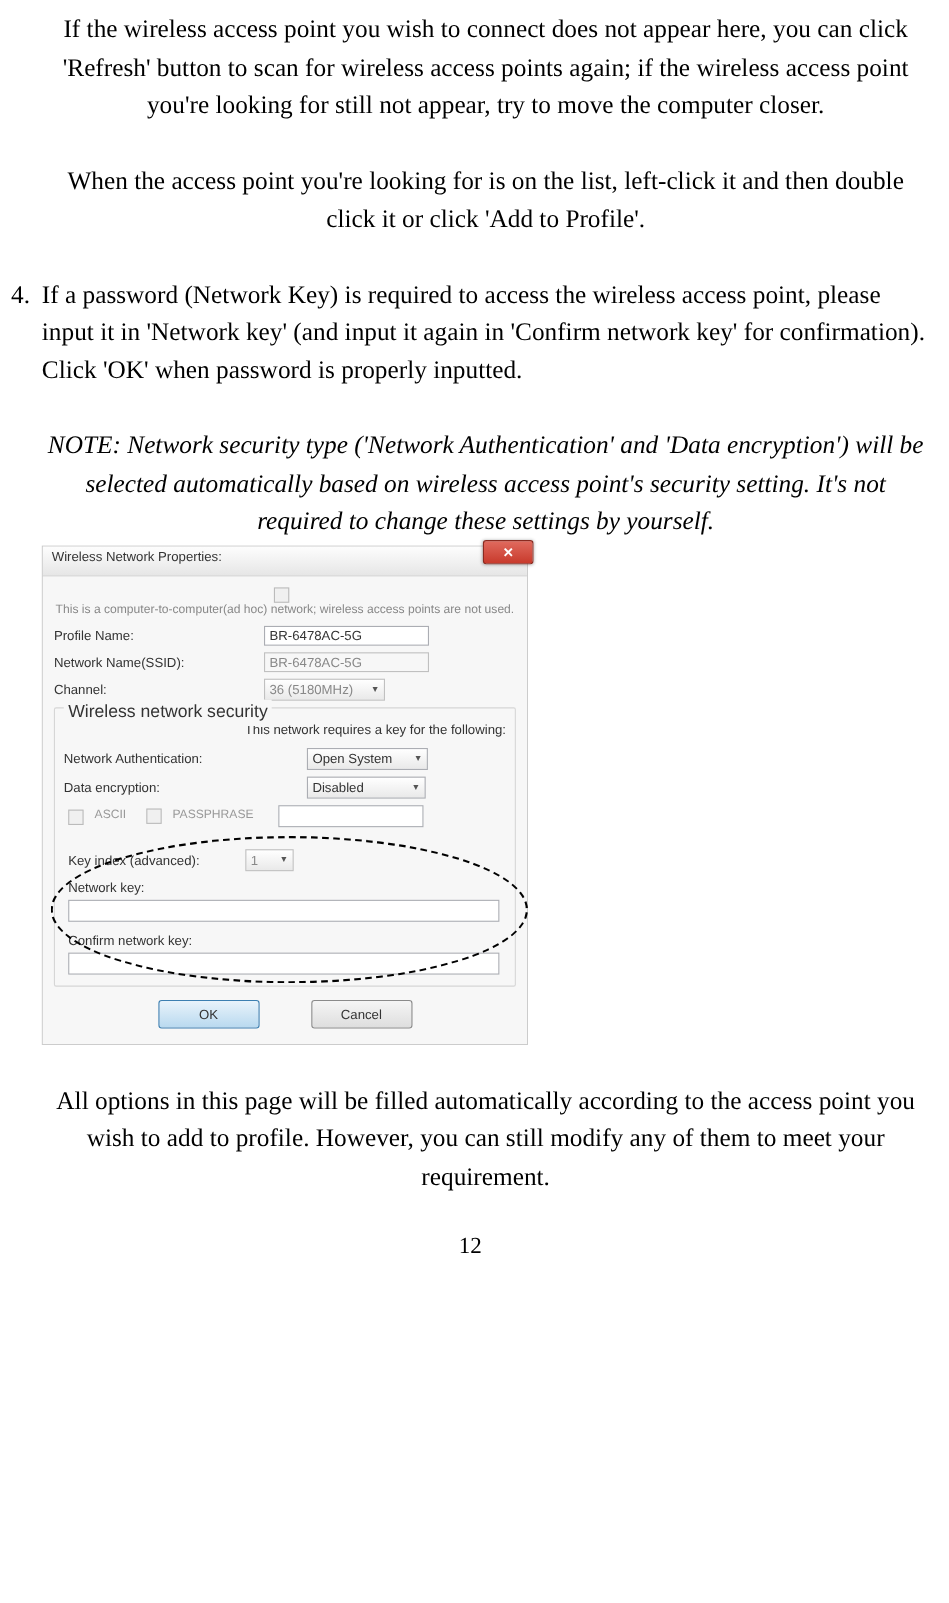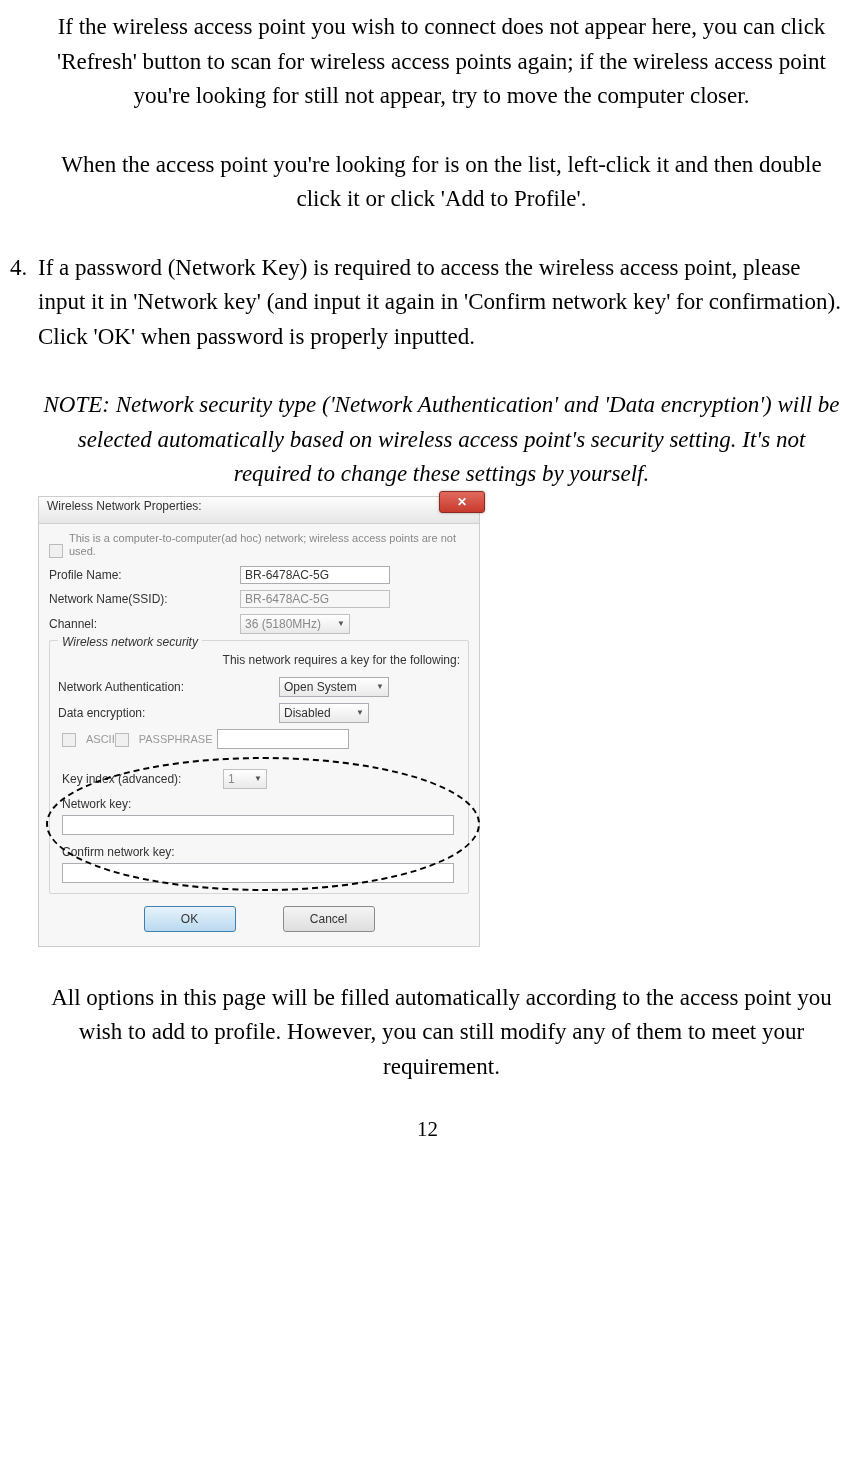--- a/index.html
+++ b/index.html
@@ -63,22 +63,23 @@
     font-size: 12px;
     font-weight: bold;
     box-shadow: 0 0 3px rgba(0,0,0,0.3);
   }
   .dlg-body {
     background: #f7f7f7;
     padding: 8px 10px 10px 10px;
   }
   .adhoc-row {
     display: flex;
-    align-items: flex-end;
+    align-items: center;
     margin-bottom: 8px;
+    flex-direction: column;
   }
   .chk {
     width: 12px;
     height: 12px;
     border: 1px solid #888;
     background: #fff;
     margin-right: 6px;
     margin-top: 2px;
     flex-shrink: 0;
   }
@@ -132,26 +133,26 @@
     padding: 6px 8px 10px 8px;
     margin-top: 4px;
     position: relative;
   }
   .group-title {
     position: absolute;
     top: -8px;
     left: 8px;
     background: #f7f7f7;
     padding: 0 4px;
-    font-size: 12px;
-    font-style: italic;
+    font-size: 16px;
   }
   .group-note { font-size: 12px; margin: 4px 0 8px 0; text-align: right; }
   .ascii-row {
     display: flex;
+    gap: 18px;
     margin: 6px 0 10px 4px;
     align-items: center;
   }
   .ascii-row .lbl { color: #999; font-size: 11px;}
   .long-input {
     height: 18px;
     border: 1px solid #abadb3;
     background: #fff;
     margin-left: 4px;
   }
@@ -243,21 +244,21 @@
       <div class="form-row">
         <div class="form-label" style="width:215px">Network Authentication:</div>
         <div class="dropdown" style="width:110px">
           <span>Open System</span>
           <span class="dd-arrow">▼</span>
         </div>
       </div>
 
       <div class="form-row">
         <div class="form-label" style="width:215px">Data encryption:</div>
-        <div class="dropdown" style="width:90px">
+        <div class="dropdown" style="width:108px">
           <span>Disabled</span>
           <span class="dd-arrow">▼</span>
         </div>
       </div>
 
       <div class="ascii-row">
         <div style="display:flex;align-items:center;gap:4px">
           <div class="chk disabled"></div>
           <span class="lbl">ASCII</span>
         </div>

